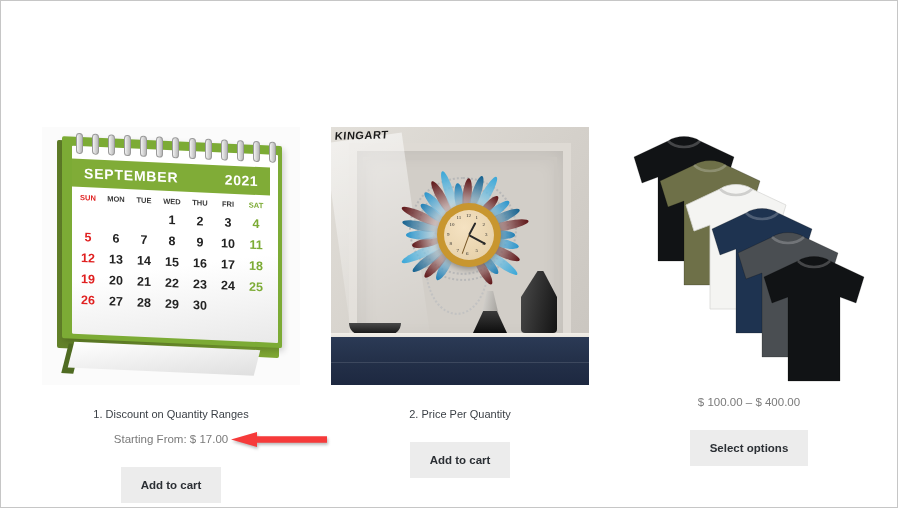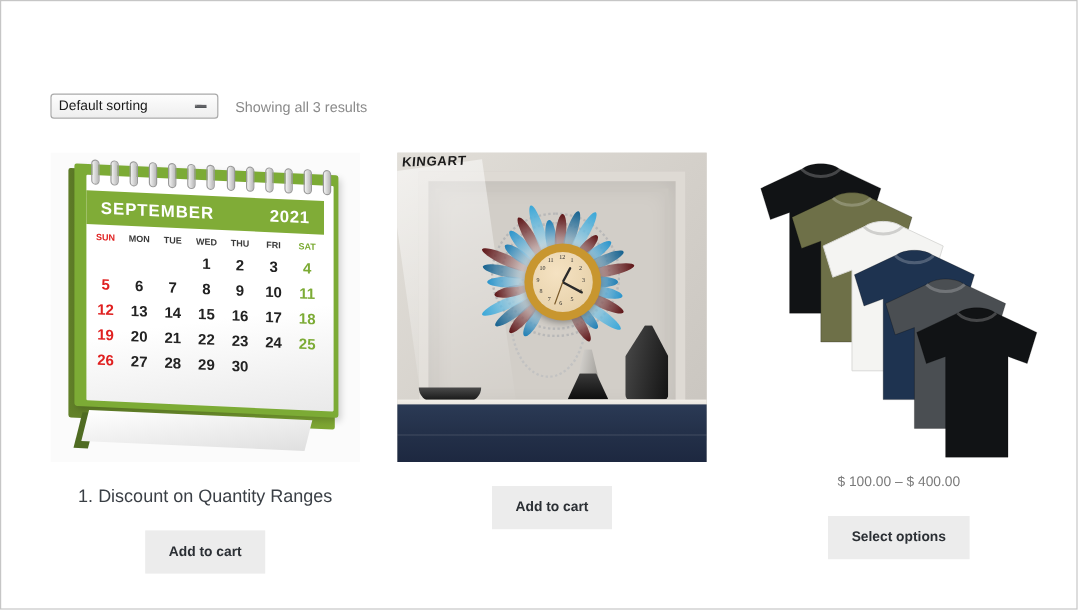--- a/index.html
+++ b/index.html
@@ -74,21 +74,21 @@
     align-items: center;
   }
   .product-image {
     width: 258px; height: 258px;
     position: relative;
     overflow: hidden;
     background: #ffffff;
   }
   .product-title {
     margin-top: 21px;
-    font-size: 15px;
+    font-size: 11px;
     color: #3a3f45;
     text-align: left;
     line-height: 16px;
   }
   .product-price-row {
     margin-top: 9px;
     position: relative;
     width: 258px;
     display: flex;
     justify-content: center;
@@ -319,27 +319,20 @@
   }
   
   .ts-wrap { position: absolute; inset: 0; background: #ffffff; }
 </style>
 </head>
 <body>
 
 <div class="page-frame">
 
 
-  <div class="toolbar">
-    <div class="sorting-select">
-      <span>Default sorting</span>
-      <span class="chev">➖</span>
-    </div>
-    <div class="results-count">Showing all 3 results</div>
-  </div>
 
   <div class="products">
 
     <div class="product">
       <div class="product-image">
         <div class="cal-wrap">
           <div class="cal-body">
             <div class="cal-back"></div>
             <div class="cal-front">
               <div class="cal-sheet"></div>
@@ -406,20 +399,26 @@
                   <div class="ring"></div>
                 <div class="ring"></div>
               </div>
             </div>
             <div class="cal-stand-edge"></div>
             <div class="cal-stand"></div>
           </div>
         </div>
       </div>
       <div class="product-title">1. Discount on Quantity Ranges</div>
+      <div class="product-price-row">
+        <div class="product-price">Starting From: $ 17.00</div>
+        <svg class="arrow" viewBox="0 0 96 15">
+          <path d="M96 4.3 H26 V0 L0 7.5 L26 15 V10.7 H96 Z" fill="#f63a3a"></path>
+        </svg>
+      </div>
       <button class="product-button">Add to cart</button>
     </div>
 
     <div class="product">
       <div class="product-image">
         <div class="clk-wrap">
           <div class="clk-wall"></div>
           <div class="clk-frame-outer">
               <div class="clk-frame-inner"></div>
             </div>
@@ -480,20 +479,21 @@
           <div class="vase" style="left:146px; bottom:52px; width:26px; height:42px; background:linear-gradient(100deg,#e8e6e2,#8d8a85); clip-path: polygon(38% 0, 62% 0, 100% 100%, 0 100%);"></div>
           <div class="vase" style="left:142px; bottom:52px; width:34px; height:22px; background:linear-gradient(#3a3a3a,#0d0d0d); clip-path: polygon(30% 0, 70% 0, 100% 100%, 0 100%);"></div>
           <div class="vase" style="left:190px; bottom:52px; width:36px; height:62px; background:linear-gradient(100deg,#4b4b4b,#131313); border-radius:6px 14px 4px 4px; clip-path: polygon(46% 0, 62% 0, 100% 42%, 100% 100%, 0 100%, 0 42%);"></div>
 
           <div class="clk-counter"></div>
           <div class="clk-cabinet"></div>
           <div class="clk-drawer-line"></div>
           <div class="clk-watermark">KINGART</div>
         </div>
       </div>
+      <div class="product-title">2. Price Per Quantity</div>
       <button class="product-button">Add to cart</button>
     </div>
 
     <div class="product">
       <div class="product-image">
         <div class="ts-wrap" id="ts-wrap"><svg viewBox="0 0 258 258" width="258" height="258">
               <g transform="translate(10,8)">
                 <path d="M38 6 C46 0 62 0 70 6 L104 22 L96 48 L80 42 L80 126 L28 126 L28 42 L12 48 L4 22 Z" fill="#111315" stroke="rgba(0,0,0,0.25)" stroke-width="0.8"></path>
                 <path d="M38 6 C46 14 62 14 70 6" fill="none" stroke="rgba(255,255,255,0.22)" stroke-width="2.5"></path>
               </g>

